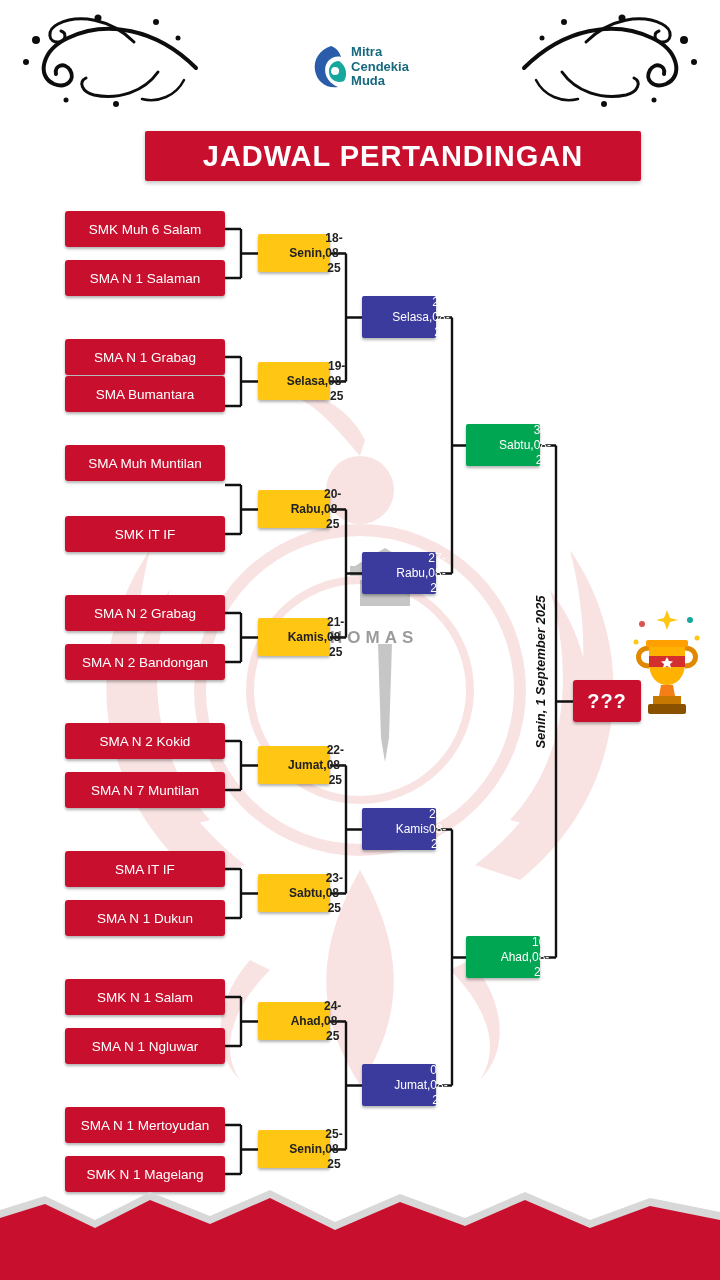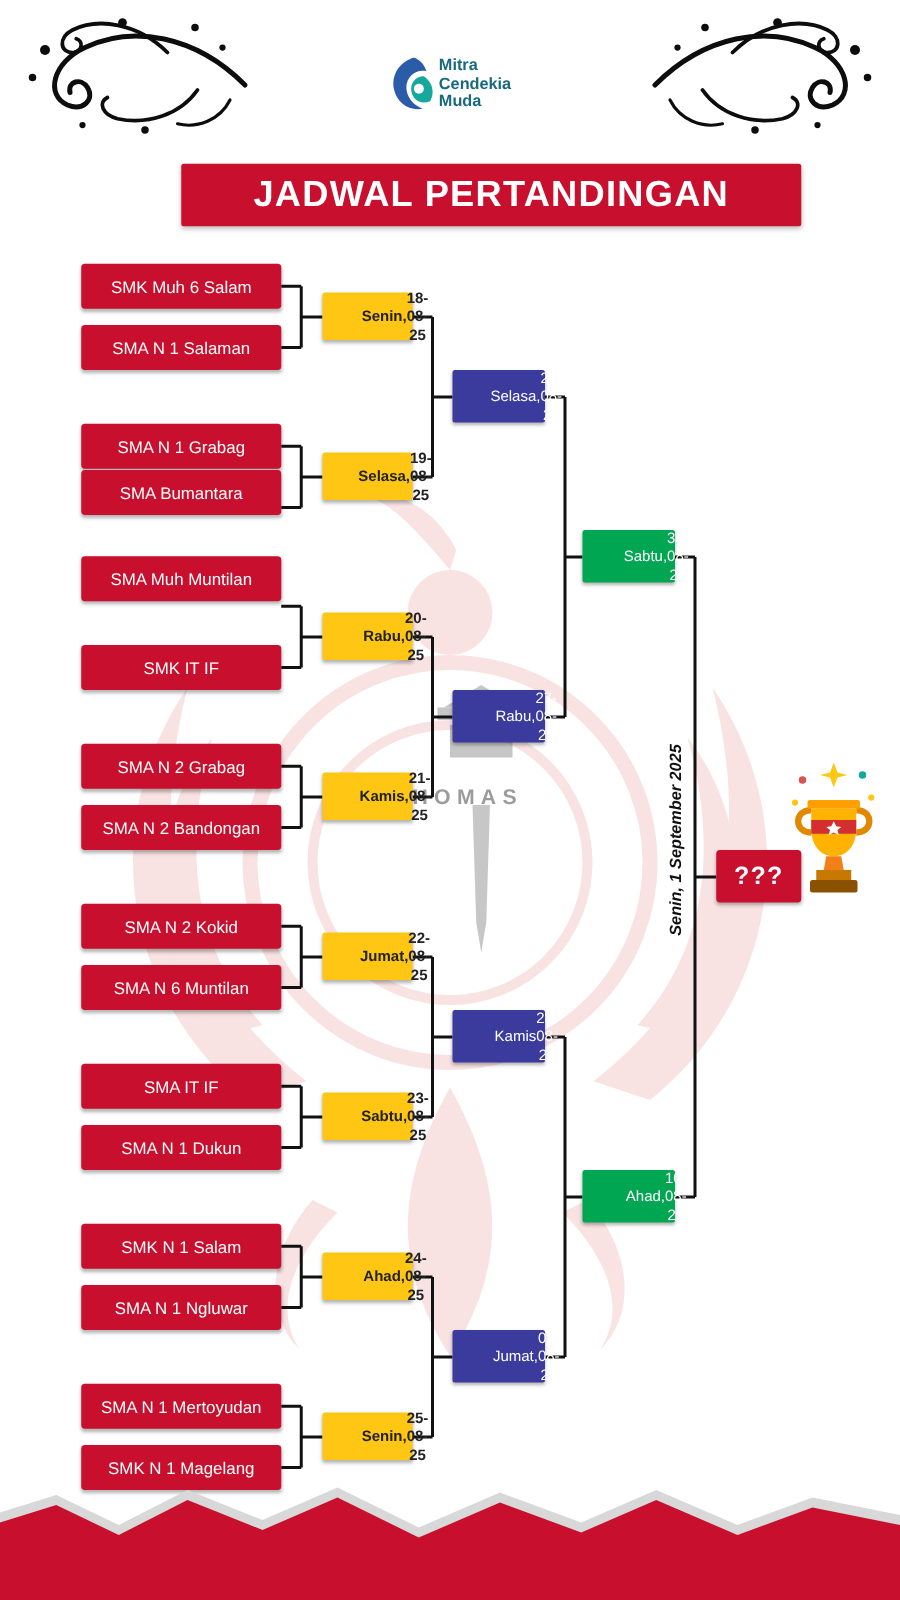--- a/index.html
+++ b/index.html
@@ -182,21 +182,21 @@
 
 <div class="team-box" style="top:211px">SMK Muh 6 Salam</div>
 <div class="team-box" style="top:260px">SMA N 1 Salaman</div>
 <div class="team-box" style="top:339px">SMA N 1 Grabag</div>
 <div class="team-box" style="top:376px">SMA Bumantara</div>
 <div class="team-box" style="top:445px">SMA Muh Muntilan</div>
 <div class="team-box" style="top:516px">SMK IT IF</div>
 <div class="team-box" style="top:595px">SMA N 2 Grabag</div>
 <div class="team-box" style="top:644px">SMA N 2 Bandongan</div>
 <div class="team-box" style="top:723px">SMA N 2 Kokid</div>
-<div class="team-box" style="top:772px">SMA N 6 Muntilan</div>
+<div class="team-box" style="top:772px">SMA N 7 Muntilan</div>
 <div class="team-box" style="top:851px">SMA IT IF</div>
 <div class="team-box" style="top:900px">SMA N 1 Dukun</div>
 <div class="team-box" style="top:979px">SMK N 1 Salam</div>
 <div class="team-box" style="top:1028px">SMA N 1 Ngluwar</div>
 <div class="team-box" style="top:1107px">SMA N 1 Mertoyudan</div>
 <div class="team-box" style="top:1156px">SMK N 1 Magelang</div>
 
 <div class="date-box r1" style="top:234px">
   <span>Senin,</span>
   <span>18-08-25</span>

